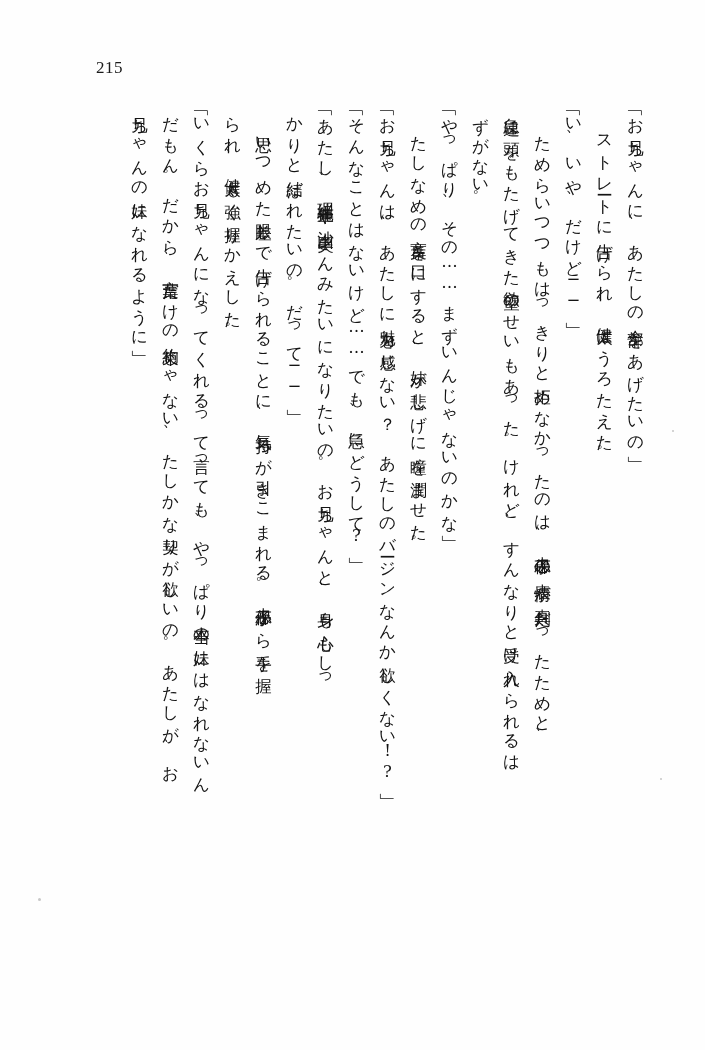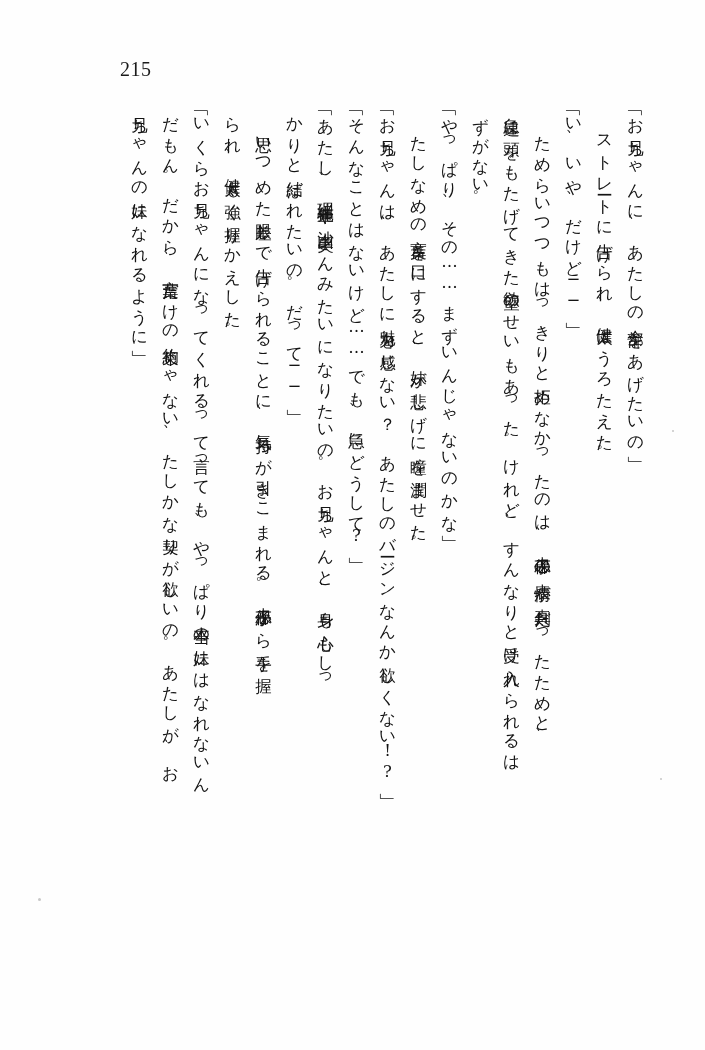--- a/index.html
+++ b/index.html
@@ -20,25 +20,24 @@
     position: absolute;
     inset: 0;
     background: #fefefe;
   }
 
   
   #page-number {
     position: absolute;
     left: 96px;
     top: 58px;
-    font-size: 20px;
+    font-size: 17px;
     font-family: "Liberation Serif", "DejaVu Serif", serif;
     letter-spacing: 0.5px;
     color: #1a1a1a;
-    margin-left: 24px;
   }
 
   
   #text-block {
     position: absolute;
     top: 105px;
     left: 60px;
     right: 62px;
     height: 880px;
     display: flex;

